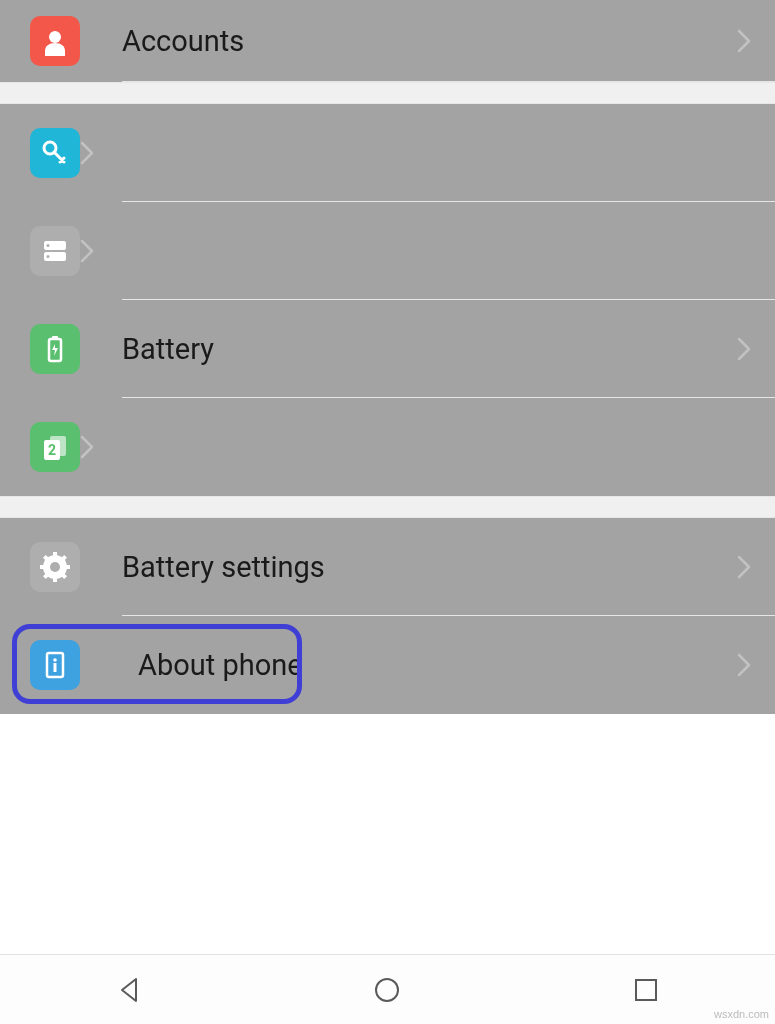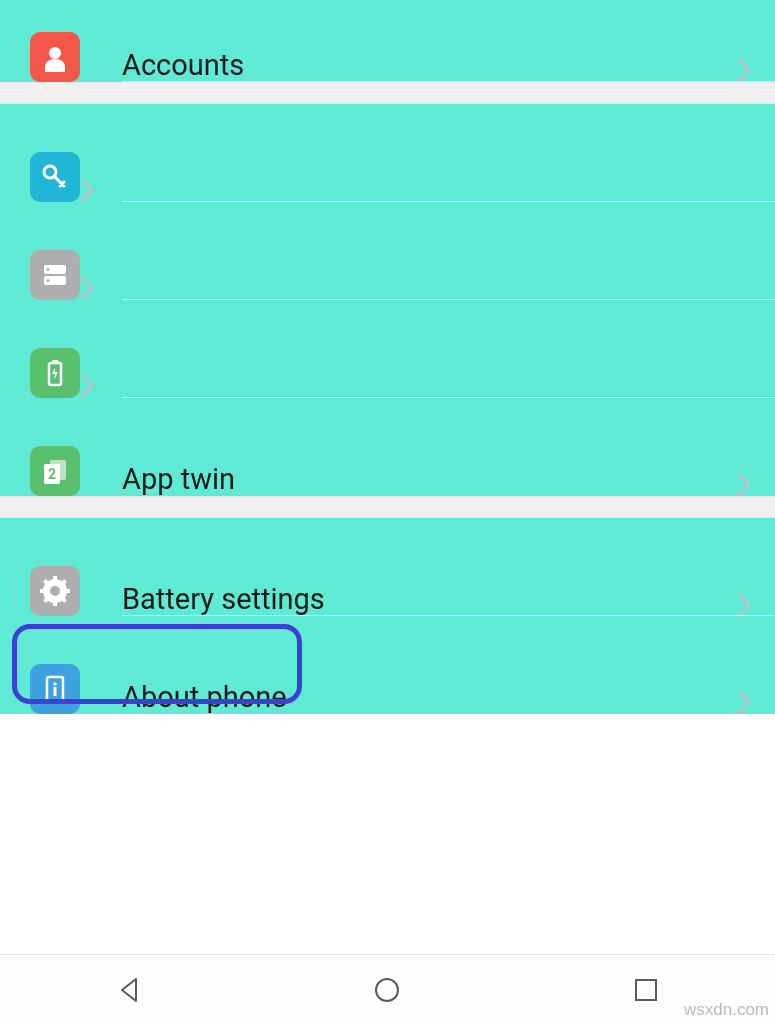--- a/index.html
+++ b/index.html
@@ -1,31 +1,31 @@
 <!DOCTYPE html>
 <html><head>
 <meta charset="utf-8">
 <style>
   * { box-sizing: border-box; margin: 0; padding: 0; }
   html, body { width: 775px; height: 1024px; font-family: -apple-system, Roboto, "Helvetica Neue", Arial, sans-serif; background: #ffffff; color: #1a1a1a; overflow: hidden; }
   .screen { width: 775px; height: 1024px; display: flex; flex-direction: column; background: #fff; position: relative; }
   .content { flex: 1; overflow-y: hidden; }
   .section-gap { height: 22px; background: #f0f0f0; border-top: 1px solid #e6e6e6; border-bottom: 1px solid #e6e6e6; }
-  .row { display: flex; align-items: flex-end; height: 98px; padding: 0 24px 0 30px; background: #5eead4; position: relative; }
+  .row { display: flex; align-items: center; height: 98px; padding: 0 24px 0 30px; background: #a3a3a3; position: relative; }
   .row.first-partial { height: 82px; padding-top: 0; }
   .divider { position: absolute; left: 122px; right: 0; bottom: 0; height: 1px; background: #e6e6e6; }
   .row:last-child .divider { display: none; }
   .icon-wrap { width: 50px; height: 50px; border-radius: 10px; display: flex; align-items: center; justify-content: center; flex-shrink: 0; }
   .label { font-size: 29px; font-weight: 400; color: #1a1a1a; margin-left: 42px; flex: 1; }
   .chevron { width: 14px; height: 24px; flex-shrink: 0; }
   .chevron svg { display: block; }
   .highlight-box { position: absolute; border: 5px solid #3f3fd6; border-radius: 18px; pointer-events: none; }
   .navbar { height: 70px; border-top: 1px solid #e2e2e2; display: flex; align-items: center; justify-content: space-around; background: #fdfdfd; }
   .nav-btn { width: 140px; height: 60px; display: flex; align-items: center; justify-content: center; }
-  .watermark { position: absolute; bottom: 4px; right: 6px; font-size: 17px; color: #bbb; font-family: Arial, sans-serif; }
+  .watermark { position: absolute; bottom: 4px; right: 6px; font-size: 11px; color: #bbb; font-family: Arial, sans-serif; }
   
   .bg-red { background: #f25749; }
   .bg-green { background: #5abf6f; }
   .bg-cyan { background: #1fb6d8; }
   .bg-gray { background: #aeaeae; }
   .bg-blue { background: #3ea1e0; }
 </style>
 </head>
 <body>
 
@@ -84,37 +84,37 @@
     </div>
 
     <div class="row">
       <div class="icon-wrap bg-green">
         <svg width="30" height="30" viewBox="0 0 30 30">
             <rect x="9" y="5" width="12" height="22" rx="2" fill="none" stroke="#fff" stroke-width="2.5"></rect>
             <rect x="12" y="2" width="6" height="3" rx="1" fill="#fff"></rect>
             <path d="M15 10l-3 6h3l-1 6 4-8h-3z" fill="#fff"></path>
           </svg>
       </div>
+      <span class="label">Battery</span>
       <span class="chevron">
         <svg width="14" height="24" viewBox="0 0 14 24">
             <path d="M2 2l10 10L2 22" stroke="#c2c2c2" stroke-width="2.5" fill="none" stroke-linecap="round" stroke-linejoin="round"></path>
           </svg>
       </span>
       <div class="divider"></div>
     </div>
 
     <div class="row">
       <div class="icon-wrap bg-green">
         <svg width="30" height="30" viewBox="0 0 30 30">
             <rect x="10" y="4" width="16" height="20" rx="2" fill="#fff" opacity="0.6"></rect>
             <rect x="4" y="8" width="16" height="20" rx="2" fill="#fff"></rect>
             <text x="12" y="23" font-size="14" font-weight="bold" fill="#5abf6f" text-anchor="middle">2</text>
           </svg>
       </div>
-      <span class="label">App twin</span>
       <span class="chevron">
         <svg width="14" height="24" viewBox="0 0 14 24">
             <path d="M2 2l10 10L2 22" stroke="#c2c2c2" stroke-width="2.5" fill="none" stroke-linecap="round" stroke-linejoin="round"></path>
           </svg>
       </span>
     </div>
 
     <div class="section-gap"></div>
 
     <div class="row">
@@ -137,21 +137,21 @@
       <span class="label">Battery settings</span>
       <span class="chevron">
         <svg width="14" height="24" viewBox="0 0 14 24">
             <path d="M2 2l10 10L2 22" stroke="#c2c2c2" stroke-width="2.5" fill="none" stroke-linecap="round" stroke-linejoin="round"></path>
           </svg>
       </span>
       <div class="divider"></div>
     </div>
 
 
-    <div class="row" style="position:relative;">
+    <div class="row" style="position:relative;gap:16px;">
       <div class="icon-wrap bg-blue">
         <svg width="30" height="30" viewBox="0 0 30 30">
             <rect x="7" y="3" width="16" height="24" rx="2" fill="none" stroke="#fff" stroke-width="2.5"></rect>
             <circle cx="15" cy="10" r="1.8" fill="#fff"></circle>
             <rect x="13.5" y="13" width="3" height="9" fill="#fff"></rect>
           </svg>
       </div>
       <span class="label">About phone</span>
       <span class="chevron">
         <svg width="14" height="24" viewBox="0 0 14 24">

